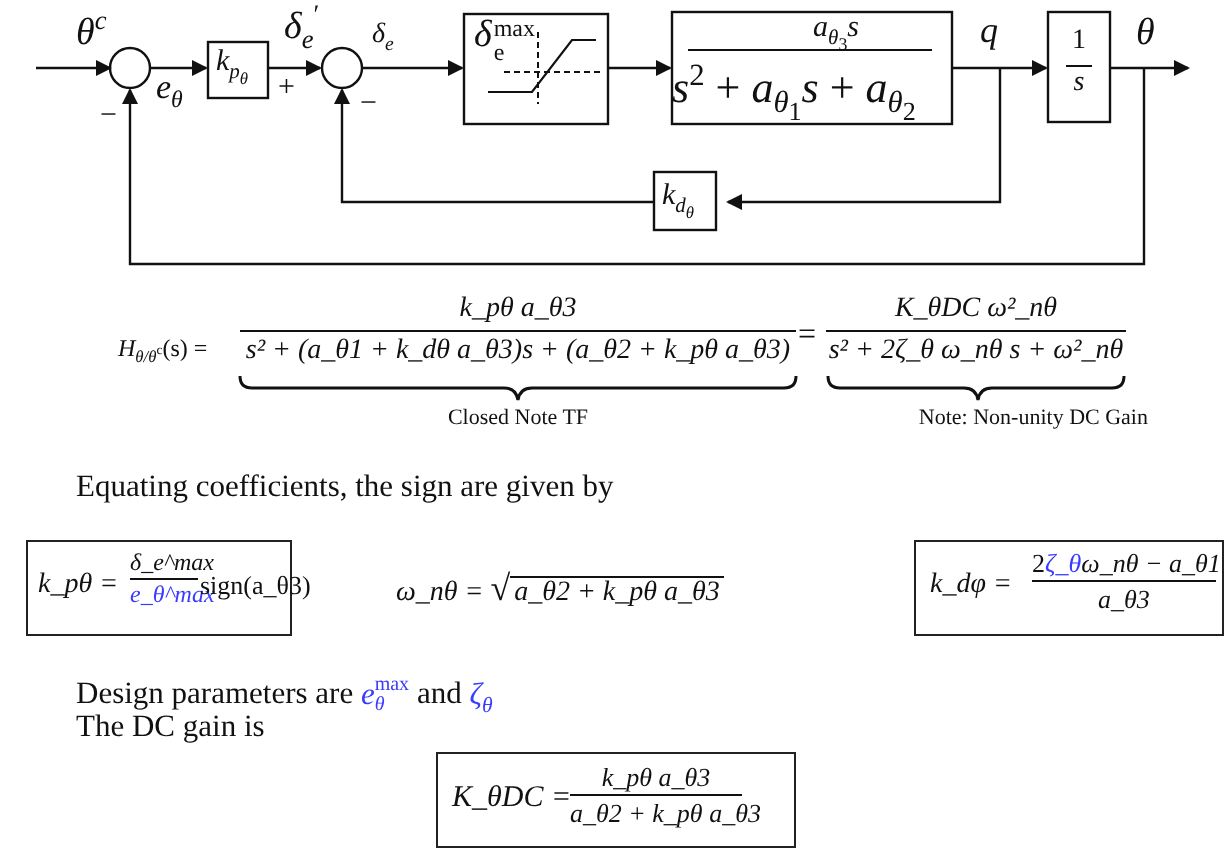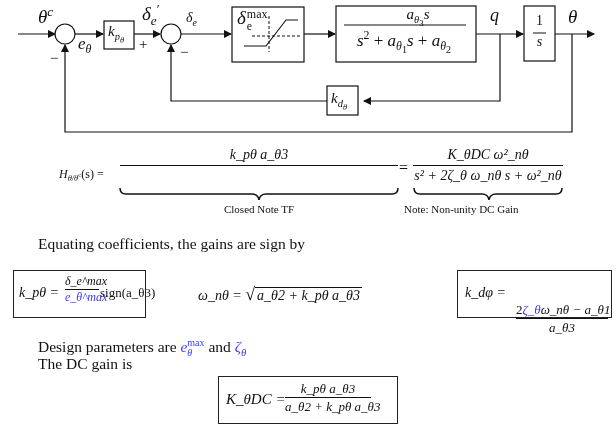--- a/index.html
+++ b/index.html
@@ -76,71 +76,72 @@
   <i>δ</i><sub><i>e</i></sub>
 </div>
 <div class="abs" style="left:237px;top:8px;font-size:19px;line-height:1;">
   <i>δ</i><span style="display:inline-block;vertical-align:top;font-size:12px;line-height:1;margin-left:1px"><span style="display:block">max</span><span style="display:block">e</span></span>
 </div>
 
 <div class="abs" style="left:336px;top:6px;width:164px;text-align:center;font-size:15px;">
   <i>a</i><sub><i>θ</i><sub style="font-size:85%">3</sub></sub><i>s</i>
 </div>
 
-<div class="abs" style="left:336px;top:31px;width:136px;text-align:center;font-size:17px;white-space:nowrap;">
+<div class="abs" style="left:336px;top:31px;width:136px;font-size:22px;white-space:nowrap;">
   <i>s</i><sup>2</sup><span> + </span><i>a</i><sub><i>θ</i><sub style="font-size:85%">1</sub></sub><i>s</i><span> + </span><i>a</i><sub><i>θ</i><sub style="font-size:85%">2</sub></sub>
 </div>
 <div class="abs" style="left:490px;top:5px;font-size:18px;"><i>q</i></div>
 <div class="abs" style="left:524px;top:13px;width:31px;text-align:center;font-size:14px;">1</div>
 <div class="abs" style="left:524px;top:34px;width:31px;text-align:center;font-size:14px;"><i>s</i></div>
 <div class="abs" style="left:568px;top:6px;font-size:19px;"><i>θ</i></div>
 <div class="abs" style="left:331px;top:90px;font-size:15px;">
   <i>k</i><sub><i>d</i><sub style="font-size:80%"><i>θ</i></sub></sub>
 </div>
 
 <div class="abs" style="left:34px;top:168px;font-size:12px;line-height:1;margin-left:25px;">
   <i>H</i><sub><i>θ/θ</i><sup style="font-size:80%">c</sup></sub><span>(s) =</span>
 </div>
 <div class="abs" style="left:120px;top:146px;width:278px;text-align:center;">
   <div class="it" style="font-size:14px;line-height:18px;">k_pθ a_θ3</div>
   <div style="border-top:1px solid #111;margin:1px 0;"></div>
+  <div class="it" style="font-size:14px;line-height:18px;white-space:nowrap;">s² + (a_θ1 + k_dθ a_θ3)s + (a_θ2 + k_pθ a_θ3)</div>
 </div>
 <div class="abs" style="left:399px;top:159px;font-size:16px;">=</div>
 <div class="abs" style="left:413px;top:146px;width:150px;text-align:center;">
   <div class="it" style="font-size:14px;line-height:18px;">K_θDC ω²_nθ</div>
   <div style="border-top:1px solid #111;margin:1px 0;"></div>
   <div class="it" style="font-size:14px;line-height:18px;white-space:nowrap;">s² + 2ζ_θ ω_nθ s + ω²_nθ</div>
 </div>
 <svg class="abs" style="left:0;top:186px" width="616" height="16">
   <path d="M120,2 Q120,8 126,8 L252,8 Q258,8 259,14 Q260,8 266,8 L392,8 Q398,8 398,2" fill="none" stroke="#111" stroke-width="1.5"></path>
   <path d="M414,2 Q414,8 420,8 L482,8 Q488,8 489,14 Q490,8 496,8 L556,8 Q562,8 562,2" fill="none" stroke="#111" stroke-width="1.5"></path>
 </svg>
 <div class="abs brace-label" style="left:190px;top:203px;width:138px;text-align:center;">Closed Note TF</div>
-<div class="abs brace-label" style="left:404px;top:203px;width:170px;text-align:left;">Note: Non-unity DC Gain</div>
+<div class="abs brace-label" style="left:404px;top:203px;width:170px;text-align:right;">Note: Non-unity DC Gain</div>
 
-<div class="abs p" style="left:38px;top:235px;">Equating coefficients, the gains are sign by</div>
+<div class="abs p" style="left:38px;top:235px;">Equating coefficients, the sign are given by</div>
 
 <div class="abs boxed" style="left:13px;top:270px;width:131px;height:46px;">
   <span class="abs it" style="left:5px;top:14px;font-size:14px;">k_pθ =</span>
   <div class="abs" style="left:51px;top:3px;width:34px;text-align:center;">
     <div class="it" style="font-size:12px;line-height:15px;">δ_e^max</div>
     <div style="border-top:1px solid #111;"></div>
     <div class="it blue" style="font-size:12px;line-height:15px;">e_θ^max</div>
   </div>
   <span class="abs" style="left:86px;top:14px;font-size:13px;">sign(a_θ3)</span>
 </div>
 
 <div class="abs" style="left:198px;top:284px;font-size:14px;white-space:nowrap;">
   <span class="it">ω_nθ =</span>
   <span style="font-size:18px;">√</span><span class="it" style="border-top:1px solid #111;padding:0 2px;">a_θ2 + k_pθ a_θ3</span>
 </div>
 
 <div class="abs boxed" style="left:457px;top:270px;width:153px;height:46px;">
   <span class="abs it" style="left:7px;top:14px;font-size:14px;">k_dφ =</span>
-  <div class="abs" style="left:58px;top:3px;width:92px;text-align:center;margin-top:28px;">
+  <div class="abs" style="left:58px;top:3px;width:92px;text-align:center;">
     <div style="font-size:13px;line-height:16px;white-space:nowrap;"><span>2</span><span class="it blue">ζ_θ</span><span class="it">ω_nθ − a_θ1</span></div>
     <div style="border-top:1px solid #111;"></div>
     <div class="it" style="font-size:13px;line-height:18px;">a_θ3</div>
   </div>
 </div>
 
 <div class="abs p" style="left:38px;top:338px;white-space:nowrap;">
   <span>Design parameters are </span><span class="blue it"><span>e</span><span style="display:inline-block;vertical-align:middle;font-size:10px;line-height:1;font-style:normal"><span style="display:block">max</span><span style="display:block;font-style:italic">θ</span></span></span><span> and </span><span class="blue it"><span>ζ</span><sub>θ</sub></span>
 </div>
 <div class="abs p" style="left:38px;top:355px;">The DC gain is</div>

